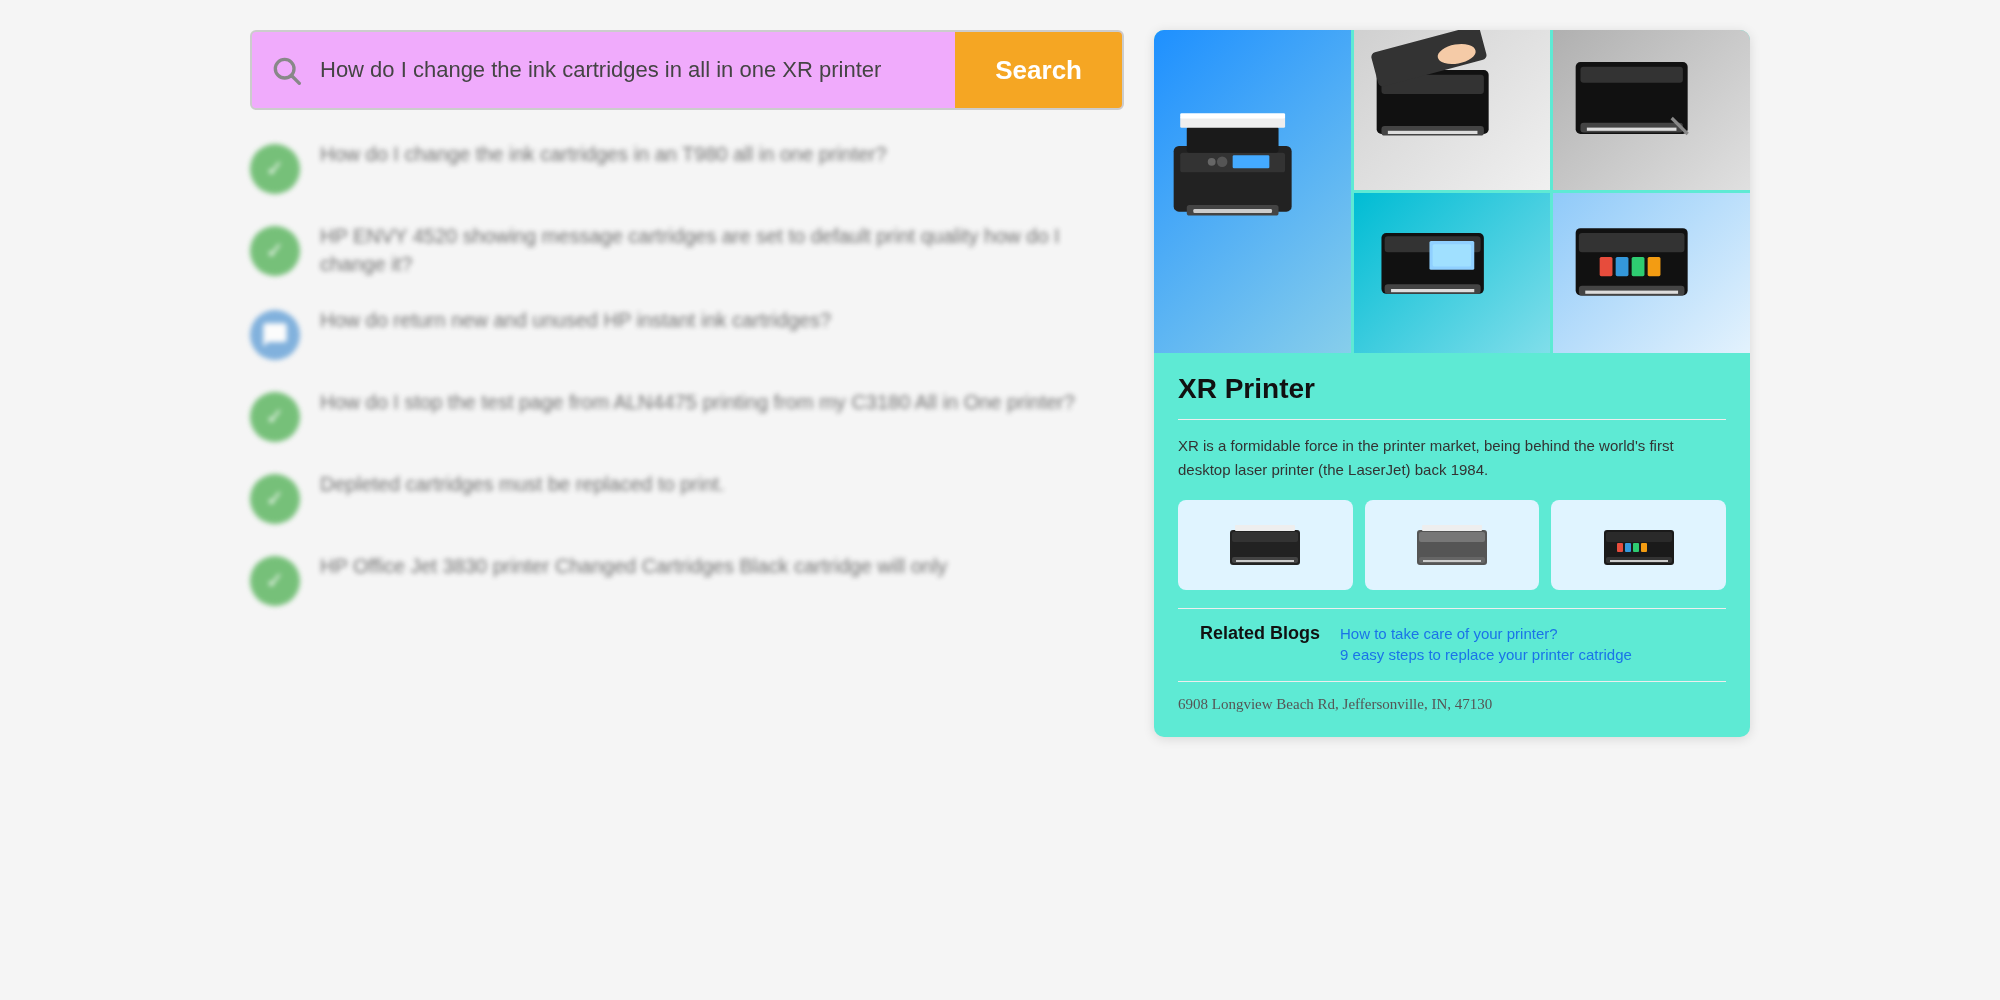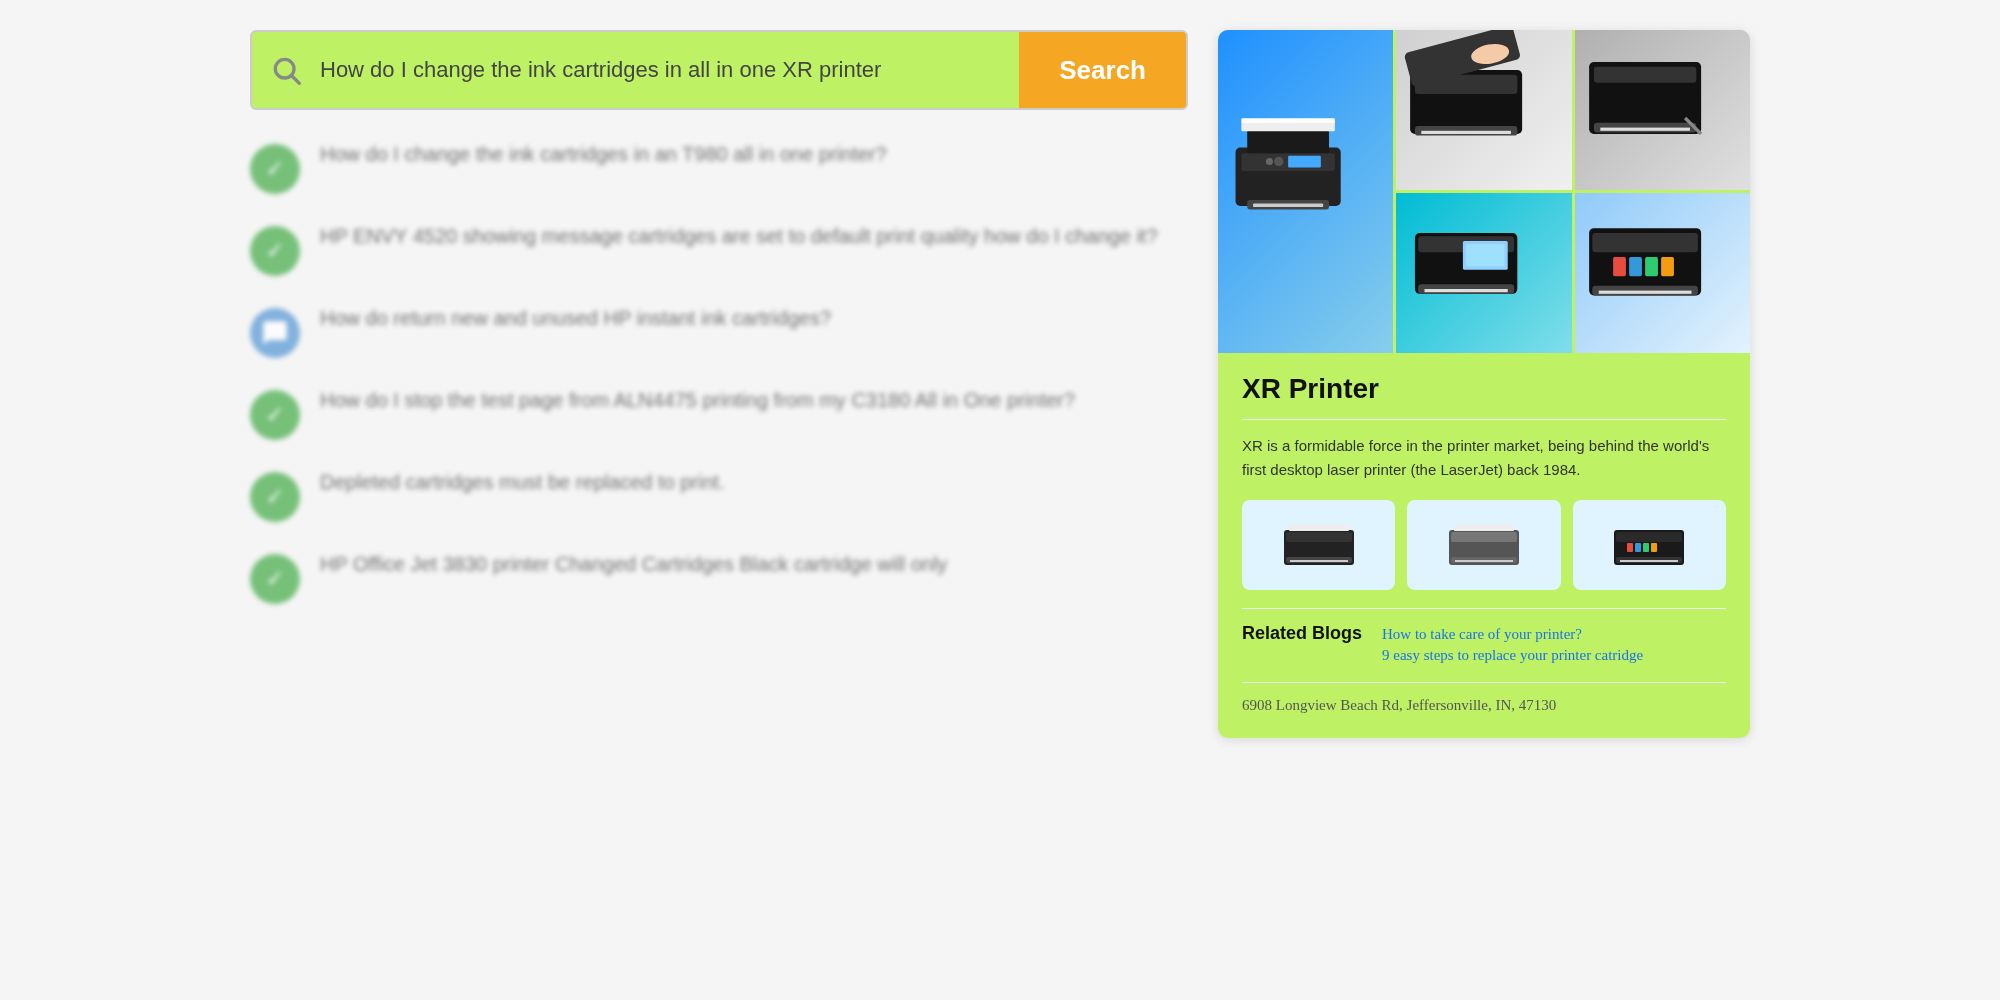--- a/index.html
+++ b/index.html
@@ -23,21 +23,21 @@
       display: flex;
       flex-direction: column;
       gap: 0;
     }
     
     .search-bar {
       display: flex;
       align-items: center;
       border: 2px solid #ccc;
       border-radius: 6px;
-      background: #bef264;
+      background: #f0abfc;
       overflow: hidden;
       margin-bottom: 30px;
       height: 80px;
     }
     .search-icon-wrap {
       padding: 0 18px;
       display: flex;
       align-items: center;
     }
     .search-icon-svg {
@@ -94,22 +94,22 @@
     .result-icon.blue { background: #5b9bd5; color: #fff; }
     .result-text {
       font-size: 20px;
       color: #444;
       line-height: 1.4;
       font-weight: 500;
     }
 
     
     .right-panel {
-      width: 532px;
-      background: #bef264;
+      width: 596px;
+      background: #5eead4;
       border-radius: 10px;
       overflow: hidden;
       box-shadow: 0 2px 12px rgba(0,0,0,0.12);
       flex-shrink: 0;
     }
     .printer-images-grid {
       display: grid;
       grid-template-columns: 1fr 1fr 1fr;
       grid-template-rows: 160px 160px;
       gap: 3px;
@@ -172,32 +172,32 @@
       align-items: center;
       justify-content: center;
       height: 90px;
       overflow: hidden;
     }
     .related-blogs-row {
       display: flex;
       align-items: baseline;
       gap: 20px;
       margin-bottom: 18px;
+      margin-left: 22px;
     }
     .blog-links {
       display: flex;
       flex-direction: column;
       gap: 4px;
     }
     .blog-link {
       color: #1a73e8;
       font-size: 15px;
       text-decoration: none;
       cursor: pointer;
-      font-family: Liberation Serif, serif;
     }
     .shops-section { }
     .shop-address {
       font-size: 15px;
       color: #555;
       margin-top: 4px;
       font-family: Liberation Serif, serif;
     }
     .divider {
       height: 1px;

